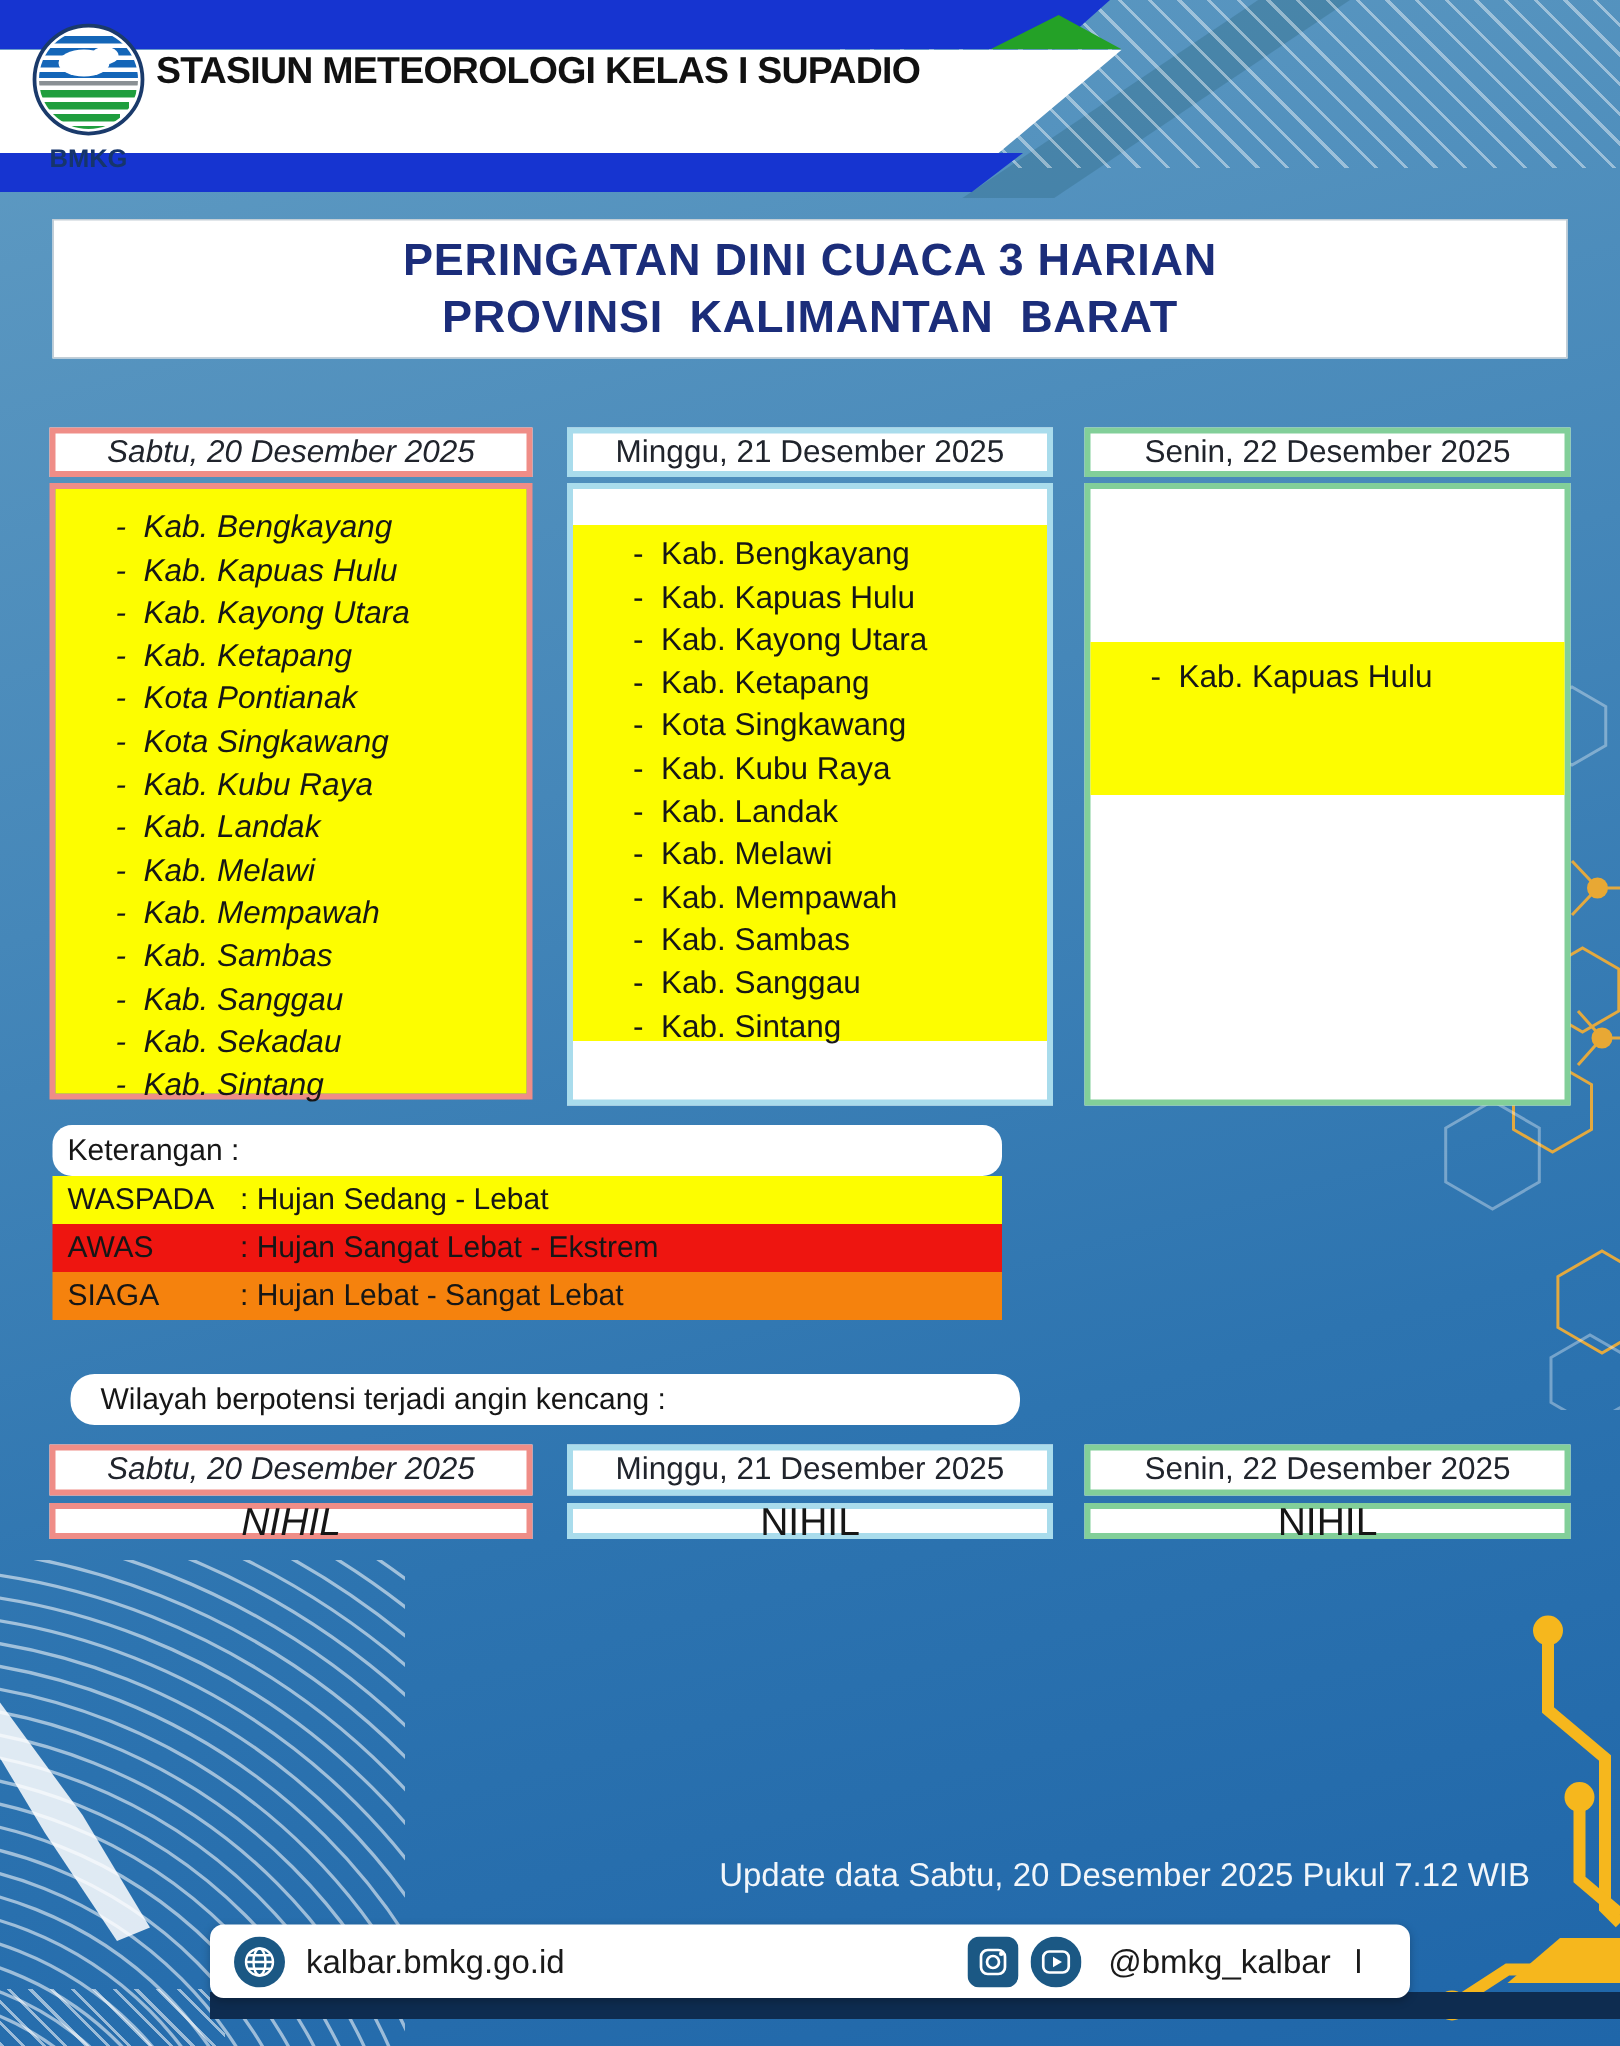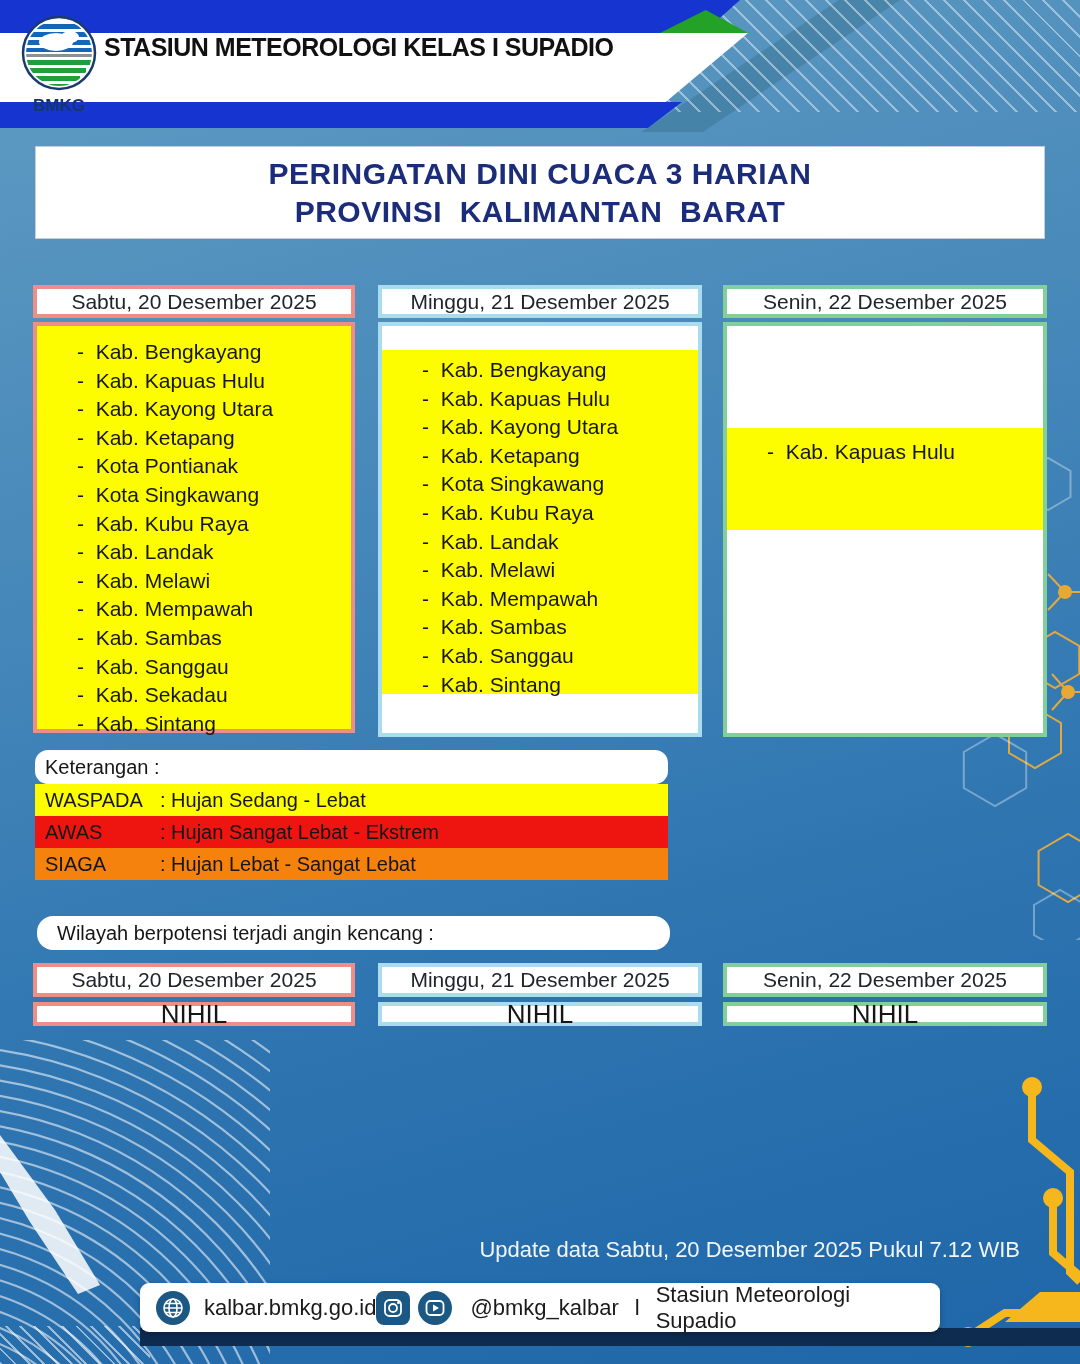--- a/index.html
+++ b/index.html
@@ -31,21 +31,21 @@
     border:1px solid #c3ced6;box-sizing:border-box;text-align:center;
     display:flex;flex-direction:column;justify-content:center;gap:4px;}
   .title-line{font-size:30px;font-weight:bold;color:var(--title_navy);
     letter-spacing:.5px;white-space:pre-wrap;}
   
   .col-head{top:285px;height:33px;background:#fff;box-sizing:border-box;
     display:flex;align-items:center;justify-content:center;
     font-size:21px;color:var(--text_dark);}
   .col-body{top:322px;background:#fff;box-sizing:border-box;}
   .cx1{left:33px;width:322px;}  .cx2{left:378px;width:324px;}  .cx3{left:723px;width:324px;}
-  .b1{border:4px solid var(--border_day1);}
+  .b1{border:4px solid var(--border_day1);font-style:italic;}
   .b2{border:4px solid var(--border_day2);}
   .b3{border:4px solid var(--border_day3);}
   .h411{height:411px;} .h415{height:415px;}
   .yellow-fill{width:100%;height:100%;background:var(--warning_yellow);
     box-sizing:border-box;padding:12px 0 0 40px;}
   .yellow-block{width:100%;height:344px;margin-top:24px;background:var(--warning_yellow);
     box-sizing:border-box;padding:6px 0 0 40px;}
   .yellow-band{width:100%;height:102px;margin-top:102px;background:var(--warning_yellow);
     box-sizing:border-box;padding:10px 0 0 40px;}
   .list-item{font-size:21px;line-height:28.6px;color:#161616;white-space:pre-wrap;}
@@ -53,21 +53,21 @@
   .legend{left:35px;top:750px;width:633px;}
   .legend-title{height:34px;background:#fff;display:flex;align-items:center;
     padding-left:10px;font-size:20px;color:#161616;white-space:pre-wrap;border-radius:13px;}
   .legend-row{height:32px;position:relative;display:flex;align-items:center;}
   .legend-label{position:absolute;left:10px;font-size:20px;color:#161616;}
   .legend-desc{position:absolute;left:125px;font-size:20px;color:#161616;white-space:pre-wrap;}
   .row-waspada{background:var(--warning_yellow);}
   .row-siaga{background:var(--siaga_orange);}
   .row-awas{background:var(--awas_red);}
   
-  .wind-title{left:37px;top:916px;width:633px;height:34px;background:#fff;
+  .wind-title{left:47px;top:916px;width:633px;height:34px;background:#fff;
     display:flex;align-items:center;padding-left:20px;box-sizing:border-box;
     font-size:20px;color:#161616;white-space:pre-wrap;border-radius:16px;}
   .wind-date{top:963px;height:34px;background:#fff;box-sizing:border-box;
     display:flex;align-items:center;justify-content:center;font-size:21px;color:var(--text_dark);}
   .wind-value{top:1002px;height:24px;background:#fff;box-sizing:border-box;
     display:flex;align-items:center;justify-content:center;font-size:26px;color:#161616;}
   
   .update-text{right:60px;top:1237px;font-size:22px;color:#f2f6fa;}
   .footer-strip{left:140px;top:1328px;width:940px;height:18px;background:var(--footer_navy);}
   .footer-pill{left:140px;top:1283px;width:800px;height:49px;background:#fff;border-radius:9px;
@@ -282,16 +282,15 @@
       </g>
       <circle cx="22.5" cy="11.5" r="1.5" fill="#ffffff"></circle>
     </svg>
     <svg class="icon-badge" style="margin-left:8px" viewBox="0 0 34 34">
       <circle cx="17" cy="17" r="17" fill="#1b5884"></circle>
       <rect x="8.5" y="10" width="17" height="14" rx="4" fill="none" stroke="#ffffff" stroke-width="1.8"></rect>
       <polygon points="15,13.5 21,17 15,20.5" fill="#ffffff"></polygon>
     </svg>
     <span class="pill-text" style="margin-left:18px">@bmkg_kalbar</span>
     <span class="pill-text sep">l</span>
-    <span class="pill-text">Stasiun Meteorologi Supadio</span>
   </div>
 
 </div>
 
 </body></html>

